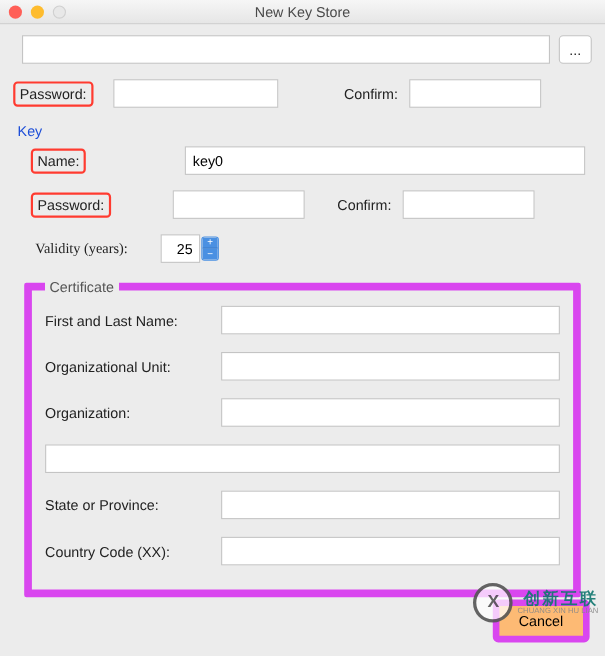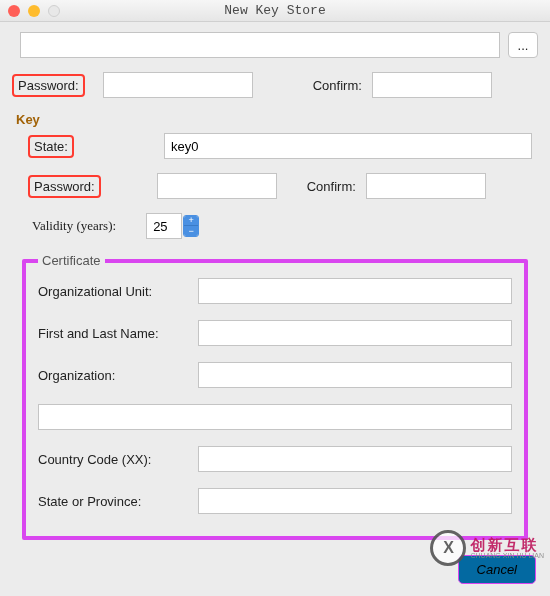--- a/index.html
+++ b/index.html
@@ -33,21 +33,20 @@
     width: 12px; height: 12px; border-radius: 50%;
     border: 0;
   }
   .dot.red { background:#ff5f57; }
   .dot.yellow { background:#febc2e; }
   .dot.green { background:#e8e8e8; border:1px solid #d0d0d0; }
   .title {
     margin: 0 auto;
     font-size: 13px;
     color: #4a4a4a;
-    font-family: Liberation Mono, monospace;
   }
   .content {
     padding: 10px 12px 0 12px;
   }
   .row { display:flex; align-items:center; margin-bottom:14px; }
   .label { white-space:nowrap; }
   .hl { border:2px solid #ff3b30; border-radius:4px; padding:2px 4px; }
   input[type="text"], input[type="password"] {
     height:26px;
     border:1px solid #c4c4c4;
@@ -66,73 +65,72 @@
     margin-right:8px;
   }
   .browse-btn {
     width:30px; height:26px;
     background:#fff;
     border:1px solid #c4c4c4;
     border-radius:4px;
     display:flex; align-items:center; justify-content:center;
     cursor:pointer;
   }
-  .section-label { color:#a16207; margin:4px 0 6px 4px;font-weight:bold; }
+  .section-label { color:#1d4ed8; margin:4px 0 6px 4px; }
   .key-section { padding:0 6px; }
   .cert-fieldset {
-    border:4px solid #d946ef;
+    border:7px solid #d946ef;
     border-radius:2px;
     margin:6px 4px 0 4px;
     padding:10px 12px 6px 12px;
   }
   .cert-row { display:flex; align-items:center; margin-bottom:16px; }
   .cert-row .label { width:160px; }
   .cert-row input { flex:1; }
   .stepper {
     display:inline-flex; align-items:center;
   }
-  .stepper input { width:36px; text-align:left; }
+  .stepper input { width:36px; text-align:right; }
   .stepper-btns {
     display:flex; flex-direction:column; margin-left:1px;
     border:1px solid #4a90e2; border-radius:3px; overflow:hidden;
   }
   .stepper-btns div {
     width:14px; height:10px; background:#4a90e2;
     display:flex; align-items:center; justify-content:center;
     font-size:9px; color:#fff; line-height:1;
     cursor:pointer;
   }
   .stepper-btns div:first-child { border-bottom:1px solid #3a7bc8; }
   .footer {
     position:absolute;
     bottom:12px; right:14px;
   }
   .cancel-btn {
-    background:#0369a1;
-    border:1px solid #d946ef;
+    background:#fdba74;
+    border:6px solid #d946ef;
     border-radius:5px;
     padding:6px 18px;
     font-size:13px;
     cursor:pointer;
-    font-style:italic;
   }
   .watermark {
     position:absolute;
     right:6px; bottom:30px;
     display:flex; align-items:center;
     opacity:0.9;
   }
   .wm-circle {
     width:36px; height:36px; border:3px solid #555; border-radius:50%;
     display:flex; align-items:center; justify-content:center;
     font-weight:bold; color:#555; font-size:16px;
     background:rgba(255,255,255,0.8);
   }
   .wm-txt { margin-left:4px; line-height:1; }
-  .wm-txt .big { font-size:15px; font-weight:bold; color:#be185d; letter-spacing:2px; }
+  .wm-txt .big { font-size:15px; font-weight:bold; color:#0f766e; letter-spacing:2px;text-align:right; }
   .wm-txt .small { font-size:7px; color:#888; }
   legend { color:#555; font-size:13px; padding:0 4px; }
 </style>
 </head>
 <body>
 
 <div class="titlebar">
   <div class="traffic">
     <div class="dot red"></div>
     <div class="dot yellow"></div>
@@ -154,21 +152,21 @@
     <span class="label hl">Password:</span>
     <input type="password" style="width: 150px; margin-left: 18px;" value="">
     <span class="label" style="margin-left:60px;">Confirm:</span>
     <input type="password" style="width: 120px; margin-left: 10px;" value="">
   </div>
 
   <div class="section-label">Key</div>
 
   <div class="key-section">
     <div class="row">
-      <span class="label hl" style="margin-left:10px;">State:</span>
+      <span class="label hl" style="margin-left:10px;">Name:</span>
       <input type="text" style="flex: 1 1 0%; margin-left: 90px;" value="key0">
     </div>
 
     <div class="row">
       <span class="label hl" style="margin-left:10px;">Password:</span>
       <input type="password" style="width: 120px; margin-left: 56px;" value="">
       <span class="label" style="margin-left:30px;">Confirm:</span>
       <input type="password" style="width: 120px; margin-left: 10px;" value="">
     </div>
 
@@ -179,40 +177,40 @@
         <div class="stepper-btns">
           <div>+</div>
           <div>−</div>
         </div>
       </div>
     </div>
 
     <fieldset class="cert-fieldset">
       <legend>Certificate</legend>
       <div class="cert-row">
+        <span class="label">First and Last Name:</span>
+        <input type="text" value="" style="">
+      </div>
+      <div class="cert-row">
         <span class="label">Organizational Unit:</span>
         <input type="text" value="" style="">
       </div>
       <div class="cert-row">
-        <span class="label">First and Last Name:</span>
-        <input type="text" value="" style="">
-      </div>
-      <div class="cert-row">
         <span class="label">Organization:</span>
         <input type="text" value="" style="">
       </div>
       <div class="cert-row">
         <input type="text" value="" style="">
       </div>
       <div class="cert-row">
+        <span class="label">State or Province:</span>
+        <input type="text" value="" style="">
+      </div>
+      <div class="cert-row">
         <span class="label">Country Code (XX):</span>
-        <input type="text" value="" style="">
-      </div>
-      <div class="cert-row">
-        <span class="label">State or Province:</span>
         <input type="text" value="" style="">
       </div>
     </fieldset>
   </div>
 </div>
 
 <div class="footer">
   <button class="cancel-btn">Cancel</button>
 </div>
 

